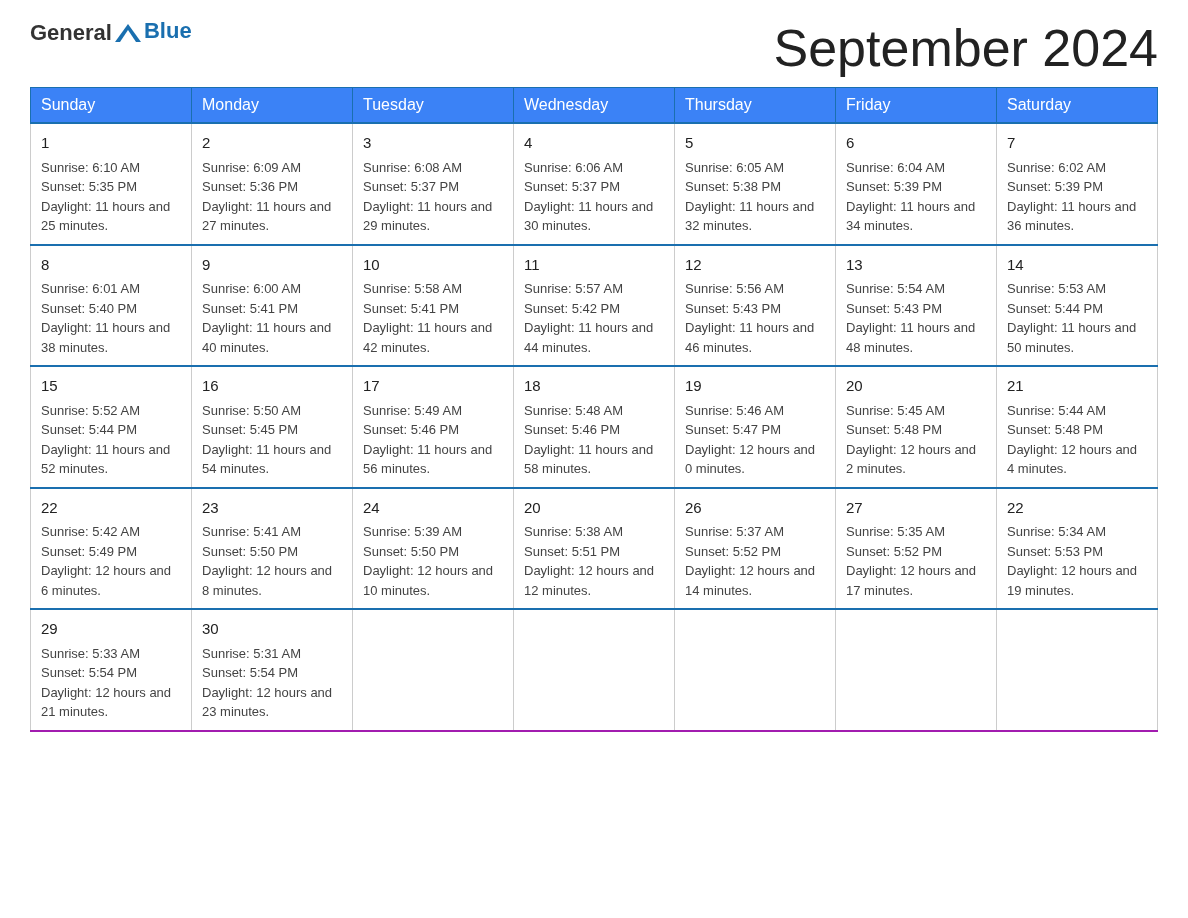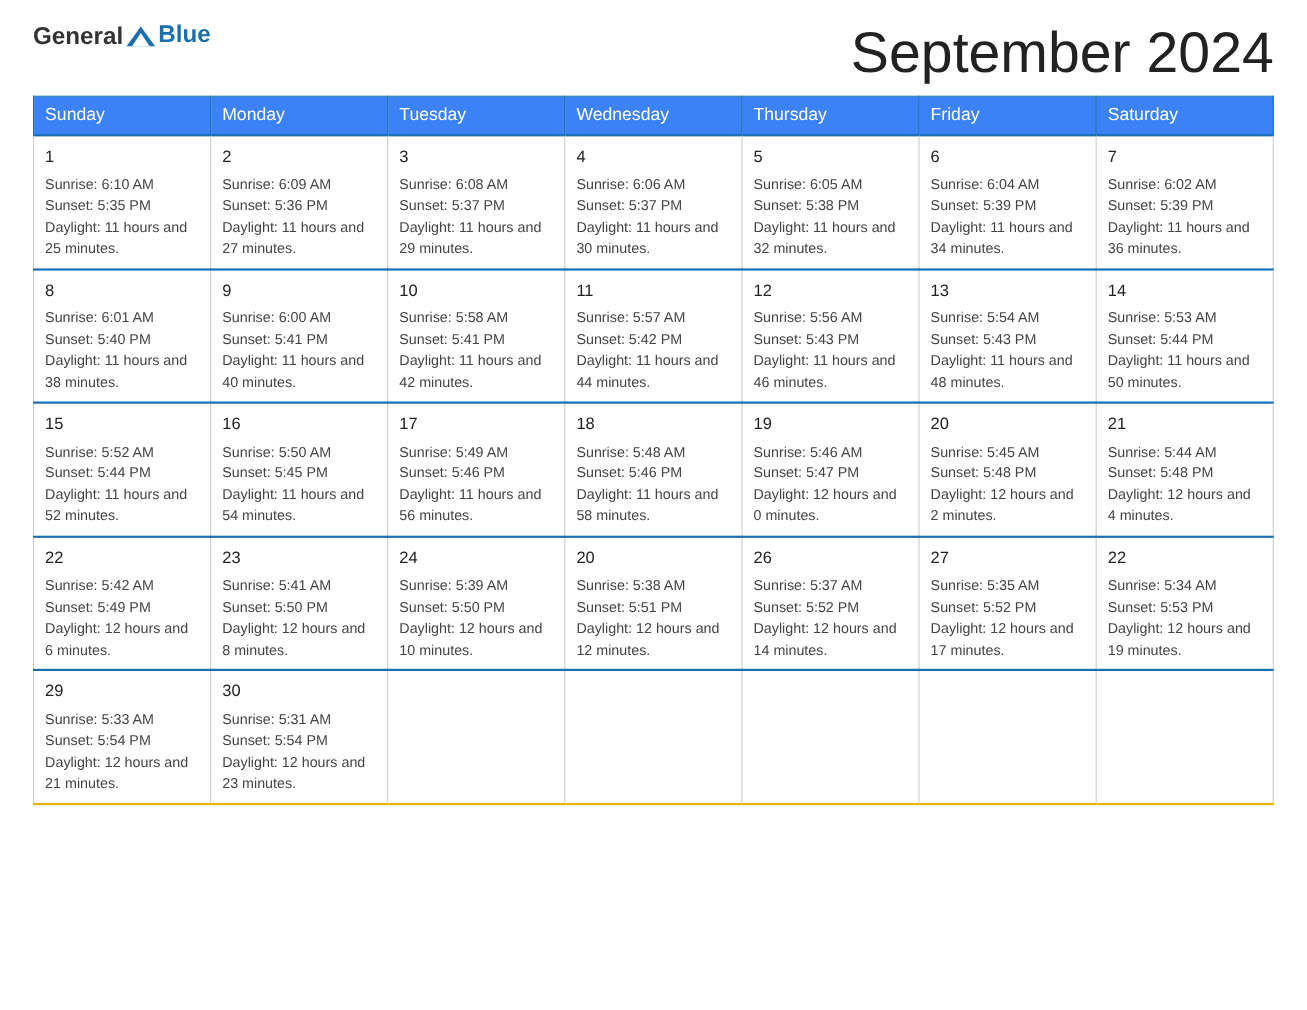--- a/index.html
+++ b/index.html
@@ -70,21 +70,21 @@
     }
     .calendar-table td {
       vertical-align: top;
       padding: 8px 10px;
       border: 1px solid #ccc;
       width: calc(100% / 7);
       font-size: 13px;
       line-height: 1.5;
     }
     .calendar-table tr:last-child td {
-      border-bottom: 2px solid #eab308;
+      border-bottom: 2px solid #a21caf;
     }
     .calendar-table tbody tr:first-child td {
       border-top: 2px solid #1a6faf;
     }
     .day-number {
       font-size: 15px;
       font-weight: normal;
       color: #222;
       display: block;
       margin-bottom: 3px;

